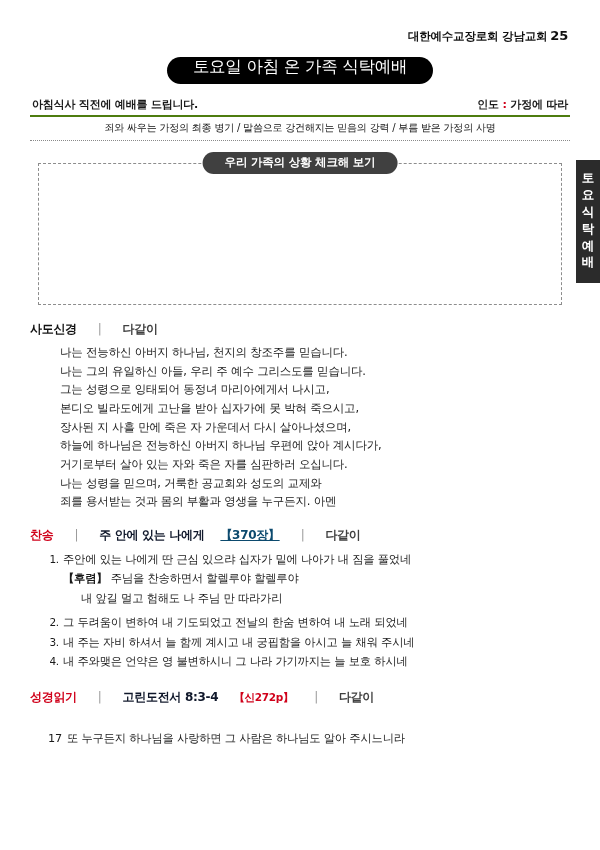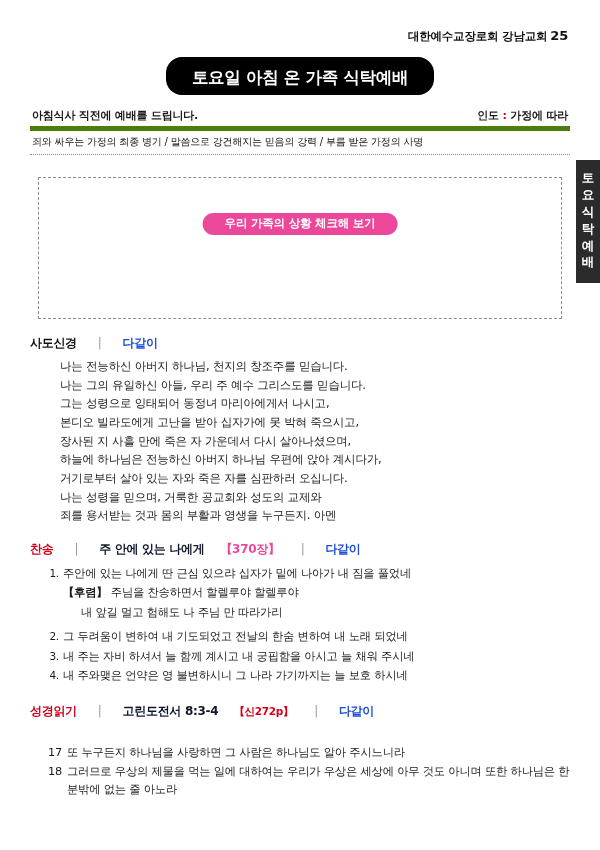--- a/index.html
+++ b/index.html
@@ -43,25 +43,25 @@
 
   
   .title-row {
     margin-top: 13px;
     display: flex;
     justify-content: center;
   }
   .title-pill {
     background: #000000;
     color: #ffffff;
-    font-weight: bold;
+    font-weight: normal;
     font-size: 16.5px;
     letter-spacing: -0.3px;
     border-radius: 16px;
-    padding: 12px 26px 8px 26px;
+    padding: 1px 26px 8px 26px;
     line-height: 1.1;
   }
 
   
   .subline {
     margin-top: 13px;
     display: flex;
     align-items: baseline;
     font-size: 11px;
     padding: 0 2px;
@@ -76,48 +76,48 @@
     letter-spacing: -0.2px;
   }
   .subline .right .marker {
     color: #d0021b;
     font-weight: bold;
   }
 
   
   .theme-strip {
     margin-top: 3px;
-    border-top: 5px solid #4d7c0f;
+    border-top: 2px solid #4d7c0f;
     border-bottom: 1px dotted #8a8a8a;
     font-size: 10px;
     letter-spacing: -0.2px;
     padding: 4px 2px 5px 2px;
     color: #111;
+    text-align: center;
   }
 
   
   .check-wrap {
     margin-top: 22px;
     position: relative;
   }
   .check-pill {
     position: absolute;
     top: -11px;
     left: 50%;
     transform: translateX(-50%);
-    background: #ec4899;
+    background: #404040;
     color: #ffffff;
     font-size: 11.5px;
     font-weight: bold;
     border-radius: 11px;
     padding: 3px 22px 4px 22px;
     letter-spacing: -0.2px;
     white-space: nowrap;
     z-index: 2;
-    margin-top: 47px;
   }
   .check-box {
     border: 1px dashed #8d8d8d;
     height: 140px;
     margin: 0 8px;
     background: #ffffff;
   }
 
   
   .side-tab {
@@ -156,28 +156,29 @@
   }
   .sec-head .name.red {
     color: #d0021b;
   }
   .sec-head .bar {
     color: #9a9a9a;
     margin: 0 5px;
     font-weight: normal;
   }
   .sec-head .who {
-    color: #1d4ed8;
+    color: #404040;
   }
   .sec-head .song {
     color: #0f172a;
   }
   .sec-head .hymn {
-    color: #ec4899;
-    font-weight: bold;
+    color: #0c4a6e;
+    font-weight: bold;
+    text-decoration: underline;
   }
   .sec-head .small-ref {
     color: #d0021b;
     font-size: 10.5px;
   }
 
   
   .creed {
     margin: 5px 0 0 30px;
     font-size: 11.5px;
@@ -340,20 +341,16 @@
       <span class="song">고린도전서 8:3-4</span>
       <span class="small-ref">【신272p】</span>
       <span class="bar">|</span>
       <span class="who">다같이</span>
     </div>
     <div class="scripture">
       <div class="sv">
         <div class="num">17</div>
         <div class="txt">또 누구든지 하나님을 사랑하면 그 사람은 하나님도 알아 주시느니라</div>
       </div>
-      <div class="sv">
-        <div class="num">18</div>
-        <div class="txt">그러므로 우상의 제물을 먹는 일에 대하여는 우리가 우상은 세상에 아무 것도 아니며 또한 하나님은 한 분밖에 없는 줄 아노라</div>
-      </div>
     </div>
   </div>
 
 </div>
 
 </body></html>

